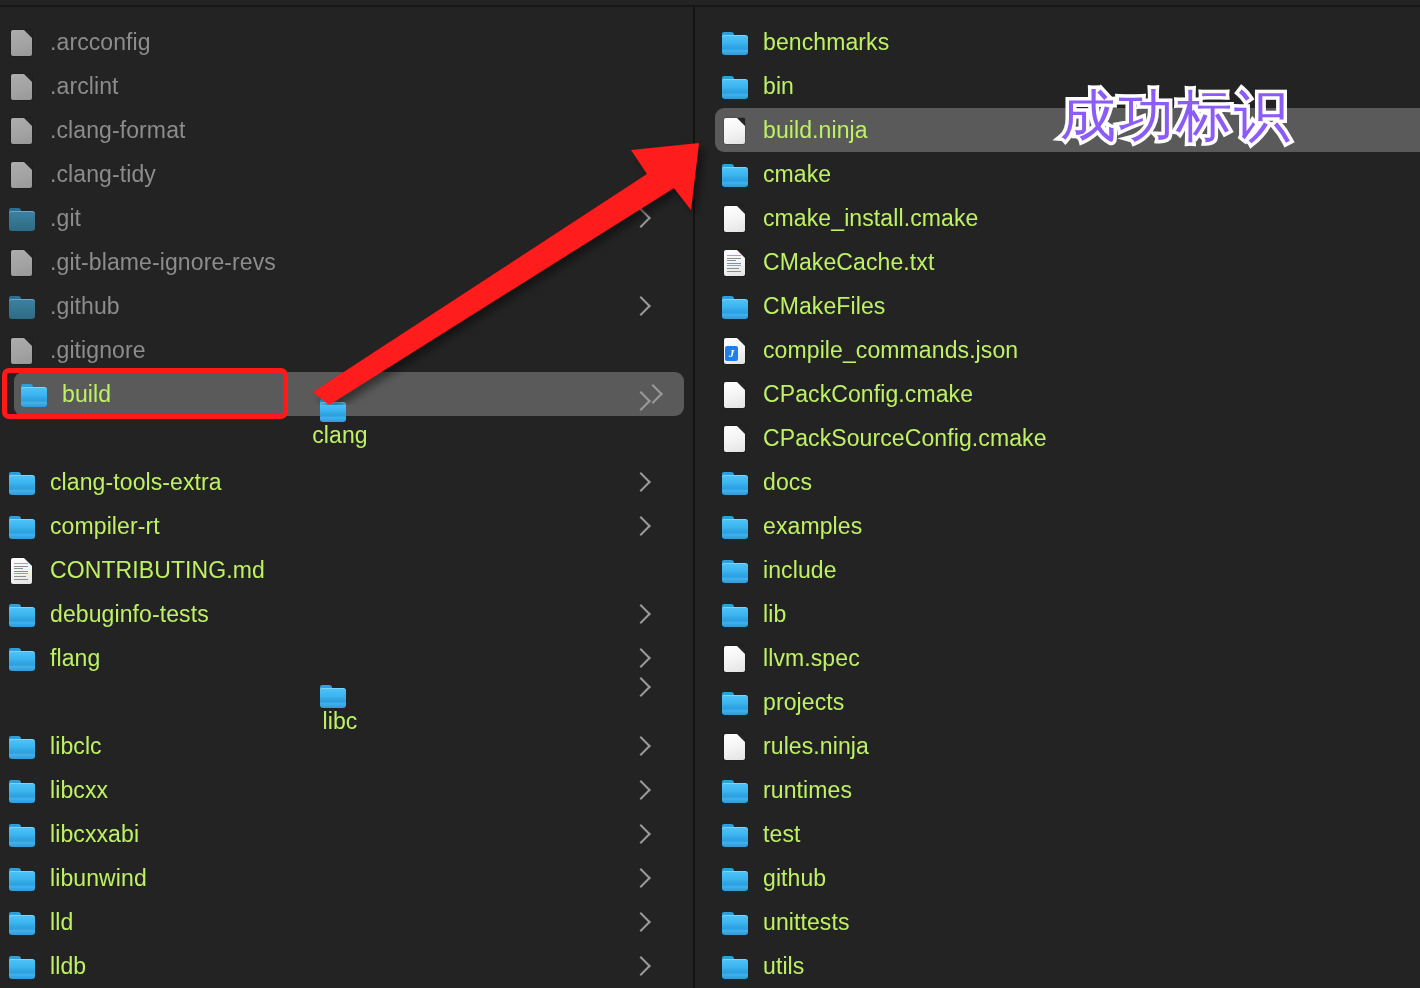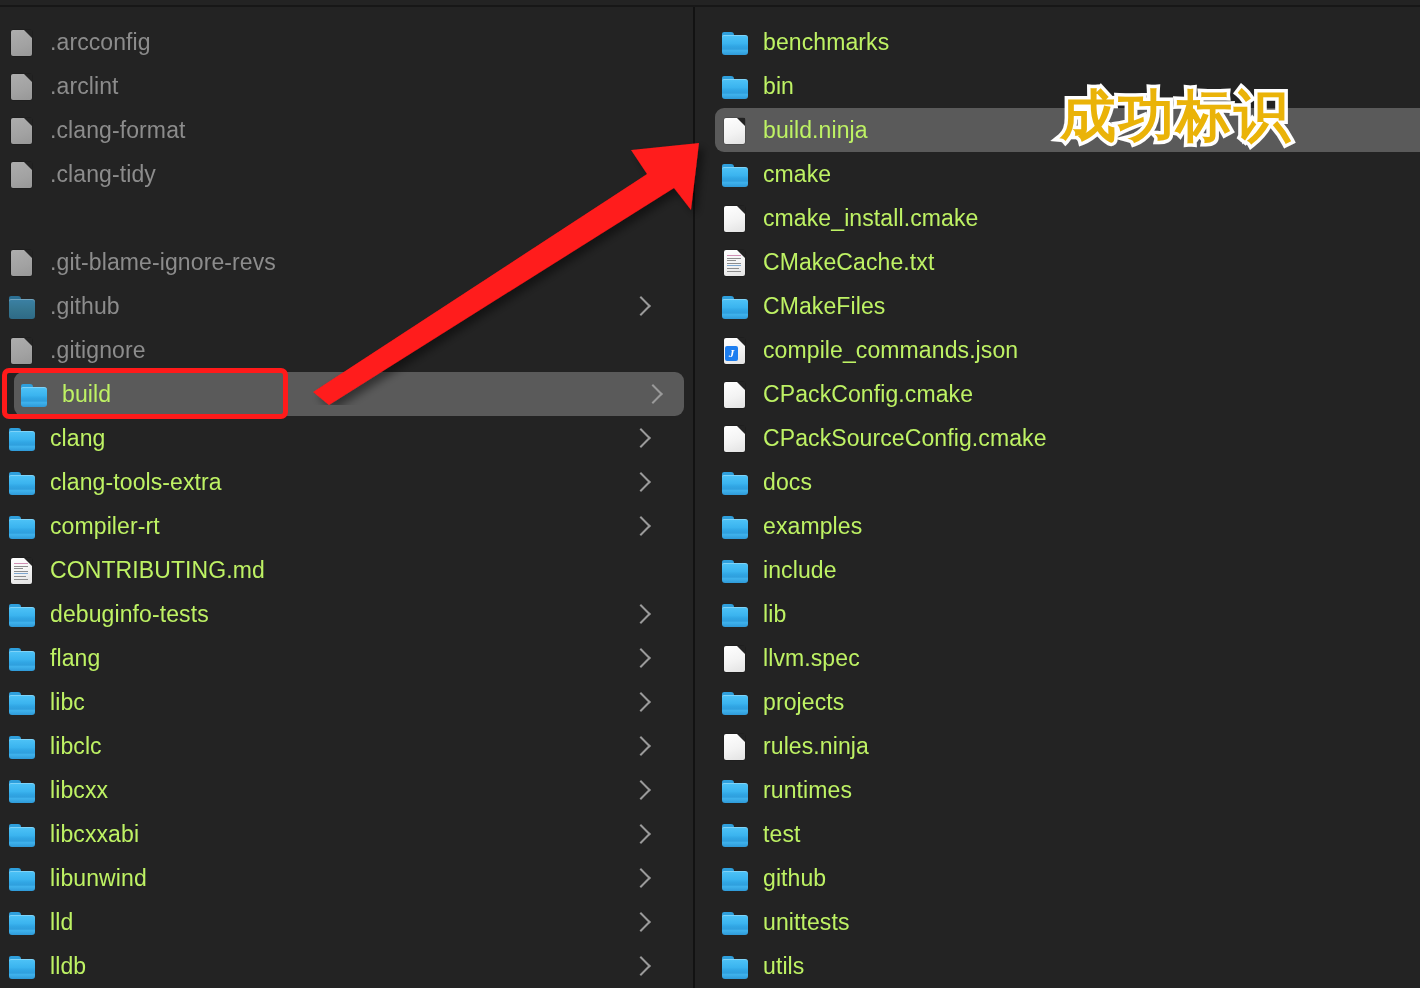--- a/index.html
+++ b/index.html
@@ -175,22 +175,22 @@
   .anno-arrow {
     position: absolute;
     left: 295px; top: 140px;
     width: 415px; height: 265px;
     pointer-events: none;
   }
   .anno-text {
     position: absolute;
     left: 1060px; top: 88px;
     font-size: 56px;
-    font-weight: bold;
-    color: #eab308;
+    font-weight: normal;
+    color: #8b5cf6;
     letter-spacing: 2px;
     line-height: 1;
     -webkit-text-stroke: 7px #ffffff;
     paint-order: stroke fill;
     pointer-events: none;
   }
 </style>
 </head>
 <body>
 
@@ -220,20 +220,25 @@
         </span>
         <span class="label">.clang-tidy</span>
       </div>
       <div class="row dim" style="top: 101px;">
         <span class="icon doc dim">
           <span class="page"></span>
           <span class="fold"></span>
         </span>
         <span class="label">.clang-format</span>
       </div>
+      <div class="row dim" style="top: 189px;">
+        <span class="icon folder dim"></span>
+        <span class="label">.git</span>
+        <span class="chevron"></span>
+      </div>
       <div class="row dim" style="top: 233px;">
         <span class="icon doc dim">
           <span class="page"></span>
           <span class="fold"></span>
         </span>
         <span class="label">.git-blame-ignore-revs</span>
       </div>
       <div class="row dim" style="top: 277px;">
         <span class="icon folder dim"></span>
         <span class="label">.github</span>
@@ -244,21 +249,21 @@
           <span class="page"></span>
           <span class="fold"></span>
         </span>
         <span class="label">.gitignore</span>
       </div>
       <div class="row selected" style="top: 365px; margin-left: 12px;">
         <span class="icon folder"></span>
         <span class="label">build</span>
         <span class="chevron"></span>
       </div>
-      <div class="row" style="top: 409px;">
+      <div class="row" style="top: 387px; flex-direction: column;">
         <span class="icon folder"></span>
         <span class="label">clang</span>
         <span class="chevron"></span>
       </div>
       <div class="row" style="top: 453px;">
         <span class="icon folder"></span>
         <span class="label">clang-tools-extra</span>
         <span class="chevron"></span>
       </div>
       <div class="row" style="top: 497px;">
@@ -285,21 +290,21 @@
       <div class="row" style="top: 585px;">
         <span class="icon folder"></span>
         <span class="label">debuginfo-tests</span>
         <span class="chevron"></span>
       </div>
       <div class="row" style="top: 629px;">
         <span class="icon folder"></span>
         <span class="label">flang</span>
         <span class="chevron"></span>
       </div>
-      <div class="row" style="top: 673px;">
+      <div class="row" style="top: 673px; flex-direction: column;">
         <span class="icon folder"></span>
         <span class="label">libc</span>
         <span class="chevron"></span>
       </div>
       <div class="row" style="top: 717px;">
         <span class="icon folder"></span>
         <span class="label">libclc</span>
         <span class="chevron"></span>
       </div>
       <div class="row" style="top: 761px; text-align: right;">

